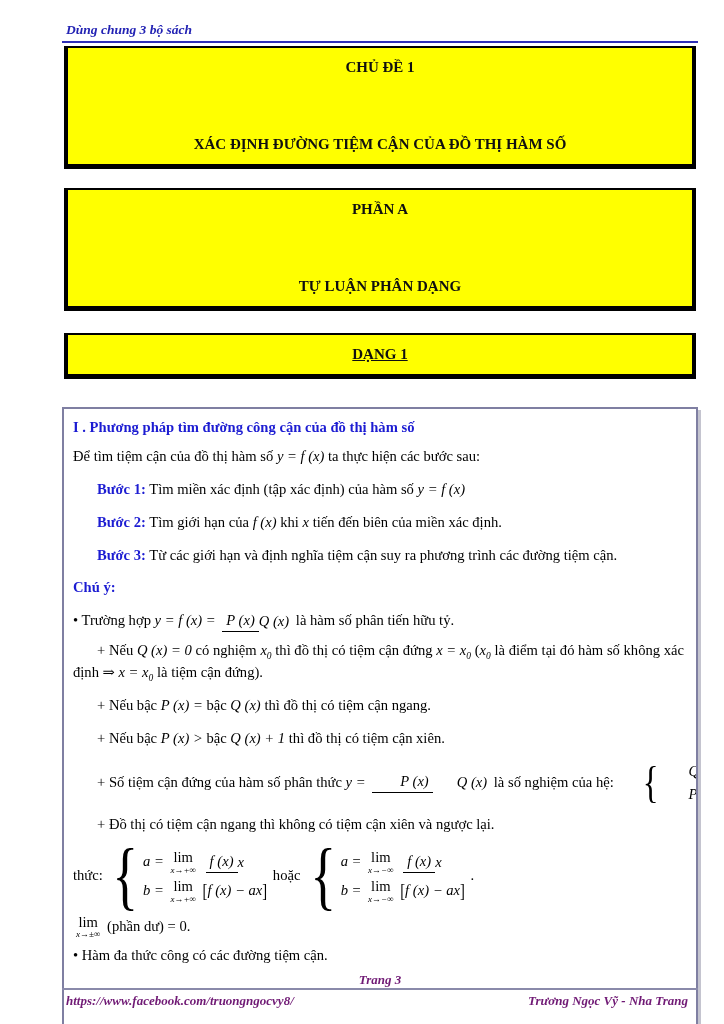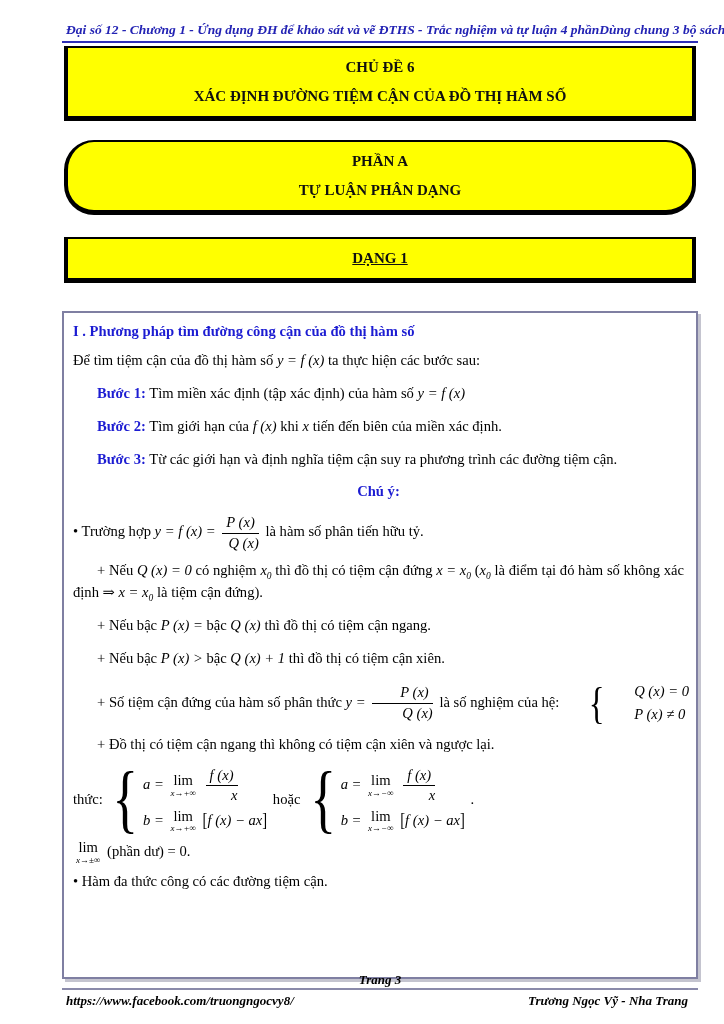--- a/index.html
+++ b/index.html
@@ -11,28 +11,28 @@
 
   
   .hdr{display:flex;justify-content:space-between;align-items:flex-end;
        font-weight:bold;font-style:italic;font-size:13.5px;color:#2323b4;
        border-bottom:2px solid #2e2eb6;padding:0 6px 3px 4px;white-space:nowrap;}
 
   
   .ybox{background:#ffff00;border:solid #000;border-width:2px 4px 5px 4px;
         text-align:center;font-weight:bold;color:#101010;padding:5px 6px;margin:0 2px;}
   .ybox .t1{font-size:15px;line-height:29px;}
-  .ybox .t2{font-size:15px;line-height:29px;}
+  .ybox .t2{font-size:15px;line-height:29px;margin-top:48px;}
   .ybox .mi{font-size:15px;}
-  .mt1{margin-top:3px;} .mt2{margin-top:19px;border-radius:30px;} .mt3{margin-top:22px;text-decoration:underline;}
+  .mt1{margin-top:3px;} .mt2{margin-top:19px;} .mt3{margin-top:22px;text-decoration:underline;}
 
   
   .mi{font-style:italic;font-weight:normal;}
   sub.mi{font-size:9.5px;line-height:0;}
-  .frac{display:inline-flex;flex-direction:column;text-align:right;vertical-align:middle;
+  .frac{display:inline-flex;text-align:left;vertical-align:middle;
         line-height:1.2;margin:0 3px;}
   .frac .num{border-bottom:1px solid #000;padding:0 4px 1px;}
   .frac .den{padding-top:1px;}
   .lim{display:inline-flex;flex-direction:column;align-items:center;vertical-align:middle;
        line-height:1;margin:0 3px;}
   .lim .lw{font-style:normal;}
   .lim .ls{font-size:9px;margin-top:1px;}
   .sys{display:inline-flex;align-items:center;vertical-align:middle;margin:0 2px;}
   .sys .brace{font-weight:400;line-height:0.85;transform:scaleX(0.75);}
   .sys .rows{display:flex;flex-direction:column;align-items:flex-start;}
@@ -51,36 +51,35 @@
   .ind{text-indent:24px;}
   .just{text-align:justify;}
   .justall{text-align:justify;text-align-last:justify;}
   .nowrap{white-space:nowrap;}
   .heading{margin-bottom:7px !important;}
   p.tallrow{margin-bottom:8px !important;}
   b.inl{font-weight:bold;}
 
   
   .footer{position:absolute;top:988px;left:62px;right:26px;border-top:2px solid #8a8aaa;
-          font-weight:bold;font-style:italic;font-size:13px;color:#000000;}
+          font-weight:bold;font-style:italic;font-size:13px;color:#701a75;}
   .footer .cols{display:flex;justify-content:space-between;padding:3px 10px 0 4px;}
   .footer .trang{position:absolute;top:-18px;left:50%;transform:translateX(-50%);}
 </style>
 </head>
 <body>
 
 <div class="page">
 
   <div class="hdr">
-    <span>Đại số 12 - Chương 1 - Ứng dụng ĐH để khảo sát và vẽ ĐTHS - Trắc nghiệm và tự luận 4 phần</span>
     <span>Dùng chung 3 bộ sách</span>
   </div>
 
   <div class="ybox mt1">
-    <div class="t1">CHỦ ĐỀ 6</div>
+    <div class="t1">CHỦ ĐỀ 1</div>
     <div class="t2">XÁC ĐỊNH ĐƯỜNG TIỆM CẬN CỦA ĐỒ THỊ HÀM SỐ</div>
   </div>
 
   <div class="ybox mt2">
     <div class="t1">PHẦN A</div>
     <div class="t2">TỰ LUẬN PHÂN DẠNG</div>
   </div>
 
   <div class="ybox mt3">
     <div class="t1">DẠNG 1</div>
@@ -109,21 +108,21 @@
       <span>khi</span>
       <span class="mi">x</span>
       <span>tiến đến biên của miền xác định.</span>
     </p>
 
     <p class="ind">
       <span class="blue">Bước 3:</span>
       <span>Từ các giới hạn và định nghĩa tiệm cận suy ra phương trình các đường tiệm cận.</span>
     </p>
 
-    <p class="blue" style="text-align:center;">Chú ý:</p>
+    <p class="blue" style="">Chú ý:</p>
 
     <p class="tallrow">
       <span>• Trường hợp</span>
       <span class="mi">y = f (x) =</span>
       <span class="frac">
           <span class="num mi">P (x)</span>
           <span class="den mi">Q (x)</span>
         </span>
       <span>là hàm số phân tiến hữu tỷ.</span>
     </p>

